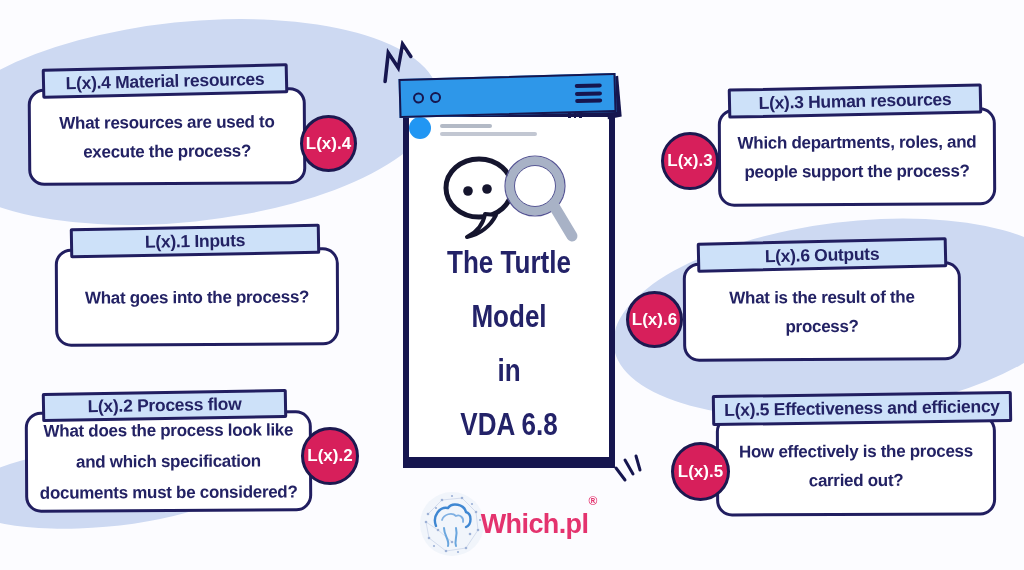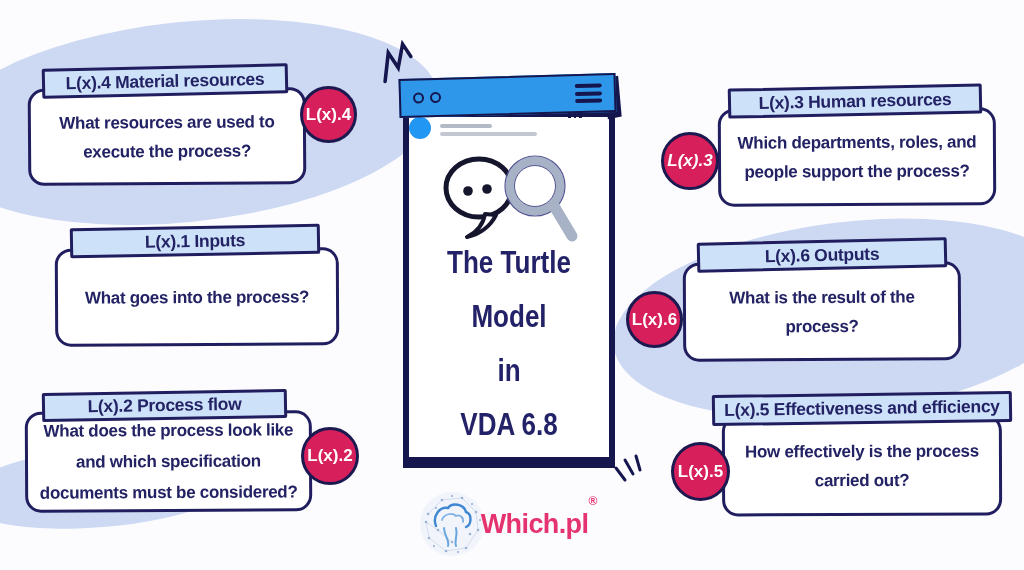--- a/index.html
+++ b/index.html
@@ -131,21 +131,21 @@
     <line x1="24" y1="4" x2="28" y2="18" stroke="#16164f" stroke-width="3" stroke-linecap="round"></line>
   </svg>
 
   <div class="card" style="left:28px;top:66px;width:335px;height:122px;">
     <div class="card-body" style="left:0;top:22px;width:278px;height:97px;transform:rotate(-0.4deg);">
         <span>What resources are used to execute the process?</span>
       </div>
     <div class="card-header" style="left:14px;top:0;width:246px;height:30px;transform:rotate(-1.3deg);">
         <span>L(x).4 Material resources</span>
       </div>
-    <div class="badge" style="left:272px;top:20px;width:57px;height:57px;">
+    <div class="badge" style="left:272px;top:49px;width:57px;height:57px;">
         <span>L(x).4</span>
       </div>
   </div>
 
   <div class="card" style="left:55px;top:226px;width:340px;height:124px;">
     <div class="card-body" style="left:0;top:22px;width:284px;height:98px;transform:rotate(-0.3deg);">
         <span>What goes into the process?</span>
       </div>
     <div class="card-header" style="left:15px;top:0;width:250px;height:30px;transform:rotate(-1deg);">
         <span>L(x).1 Inputs</span>
@@ -164,39 +164,39 @@
       </div>
   </div>
 
   <div class="card" style="left:661px;top:86px;width:340px;height:124px;">
     <div class="card-body" style="left:57px;top:22px;width:278px;height:98px;transform:rotate(-0.3deg);">
         <span>Which departments, roles, and people support the process?</span>
       </div>
     <div class="card-header" style="left:67px;top:0;width:254px;height:30px;transform:rotate(-1.2deg);">
         <span>L(x).3 Human resources</span>
       </div>
-    <div class="badge" style="left:0;top:46px;width:58px;height:58px;font-style:italic;">
+    <div class="badge" style="left:0;top:46px;width:58px;height:58px;">
         <span>L(x).3</span>
       </div>
   </div>
 
   <div class="card" style="left:626px;top:240px;width:340px;height:124px;">
     <div class="card-body" style="left:57px;top:22px;width:278px;height:99px;transform:rotate(-0.3deg);">
         <span>What is the result of the process?</span>
       </div>
     <div class="card-header" style="left:71px;top:0;width:250px;height:30px;transform:rotate(-1.3deg);">
         <span>L(x).6 Outputs</span>
       </div>
     <div class="badge" style="left:0;top:51px;width:57px;height:57px;">
         <span>L(x).6</span>
       </div>
   </div>
 
   <div class="card" style="left:671px;top:393px;width:353px;height:126px;">
-    <div class="card-body" style="left:51px;top:22px;width:280px;height:101px;transform:rotate(-0.2deg);">
+    <div class="card-body" style="left:45px;top:22px;width:280px;height:101px;transform:rotate(-0.2deg);">
         <span>How effectively is the process carried out?</span>
       </div>
     <div class="card-header" style="left:41px;top:0;width:300px;height:31px;transform:rotate(-0.8deg);">
         <span>L(x).5 Effectiveness and efficiency</span>
       </div>
     <div class="badge" style="left:0;top:49px;width:59px;height:59px;">
         <span>L(x).5</span>
       </div>
   </div>
 

